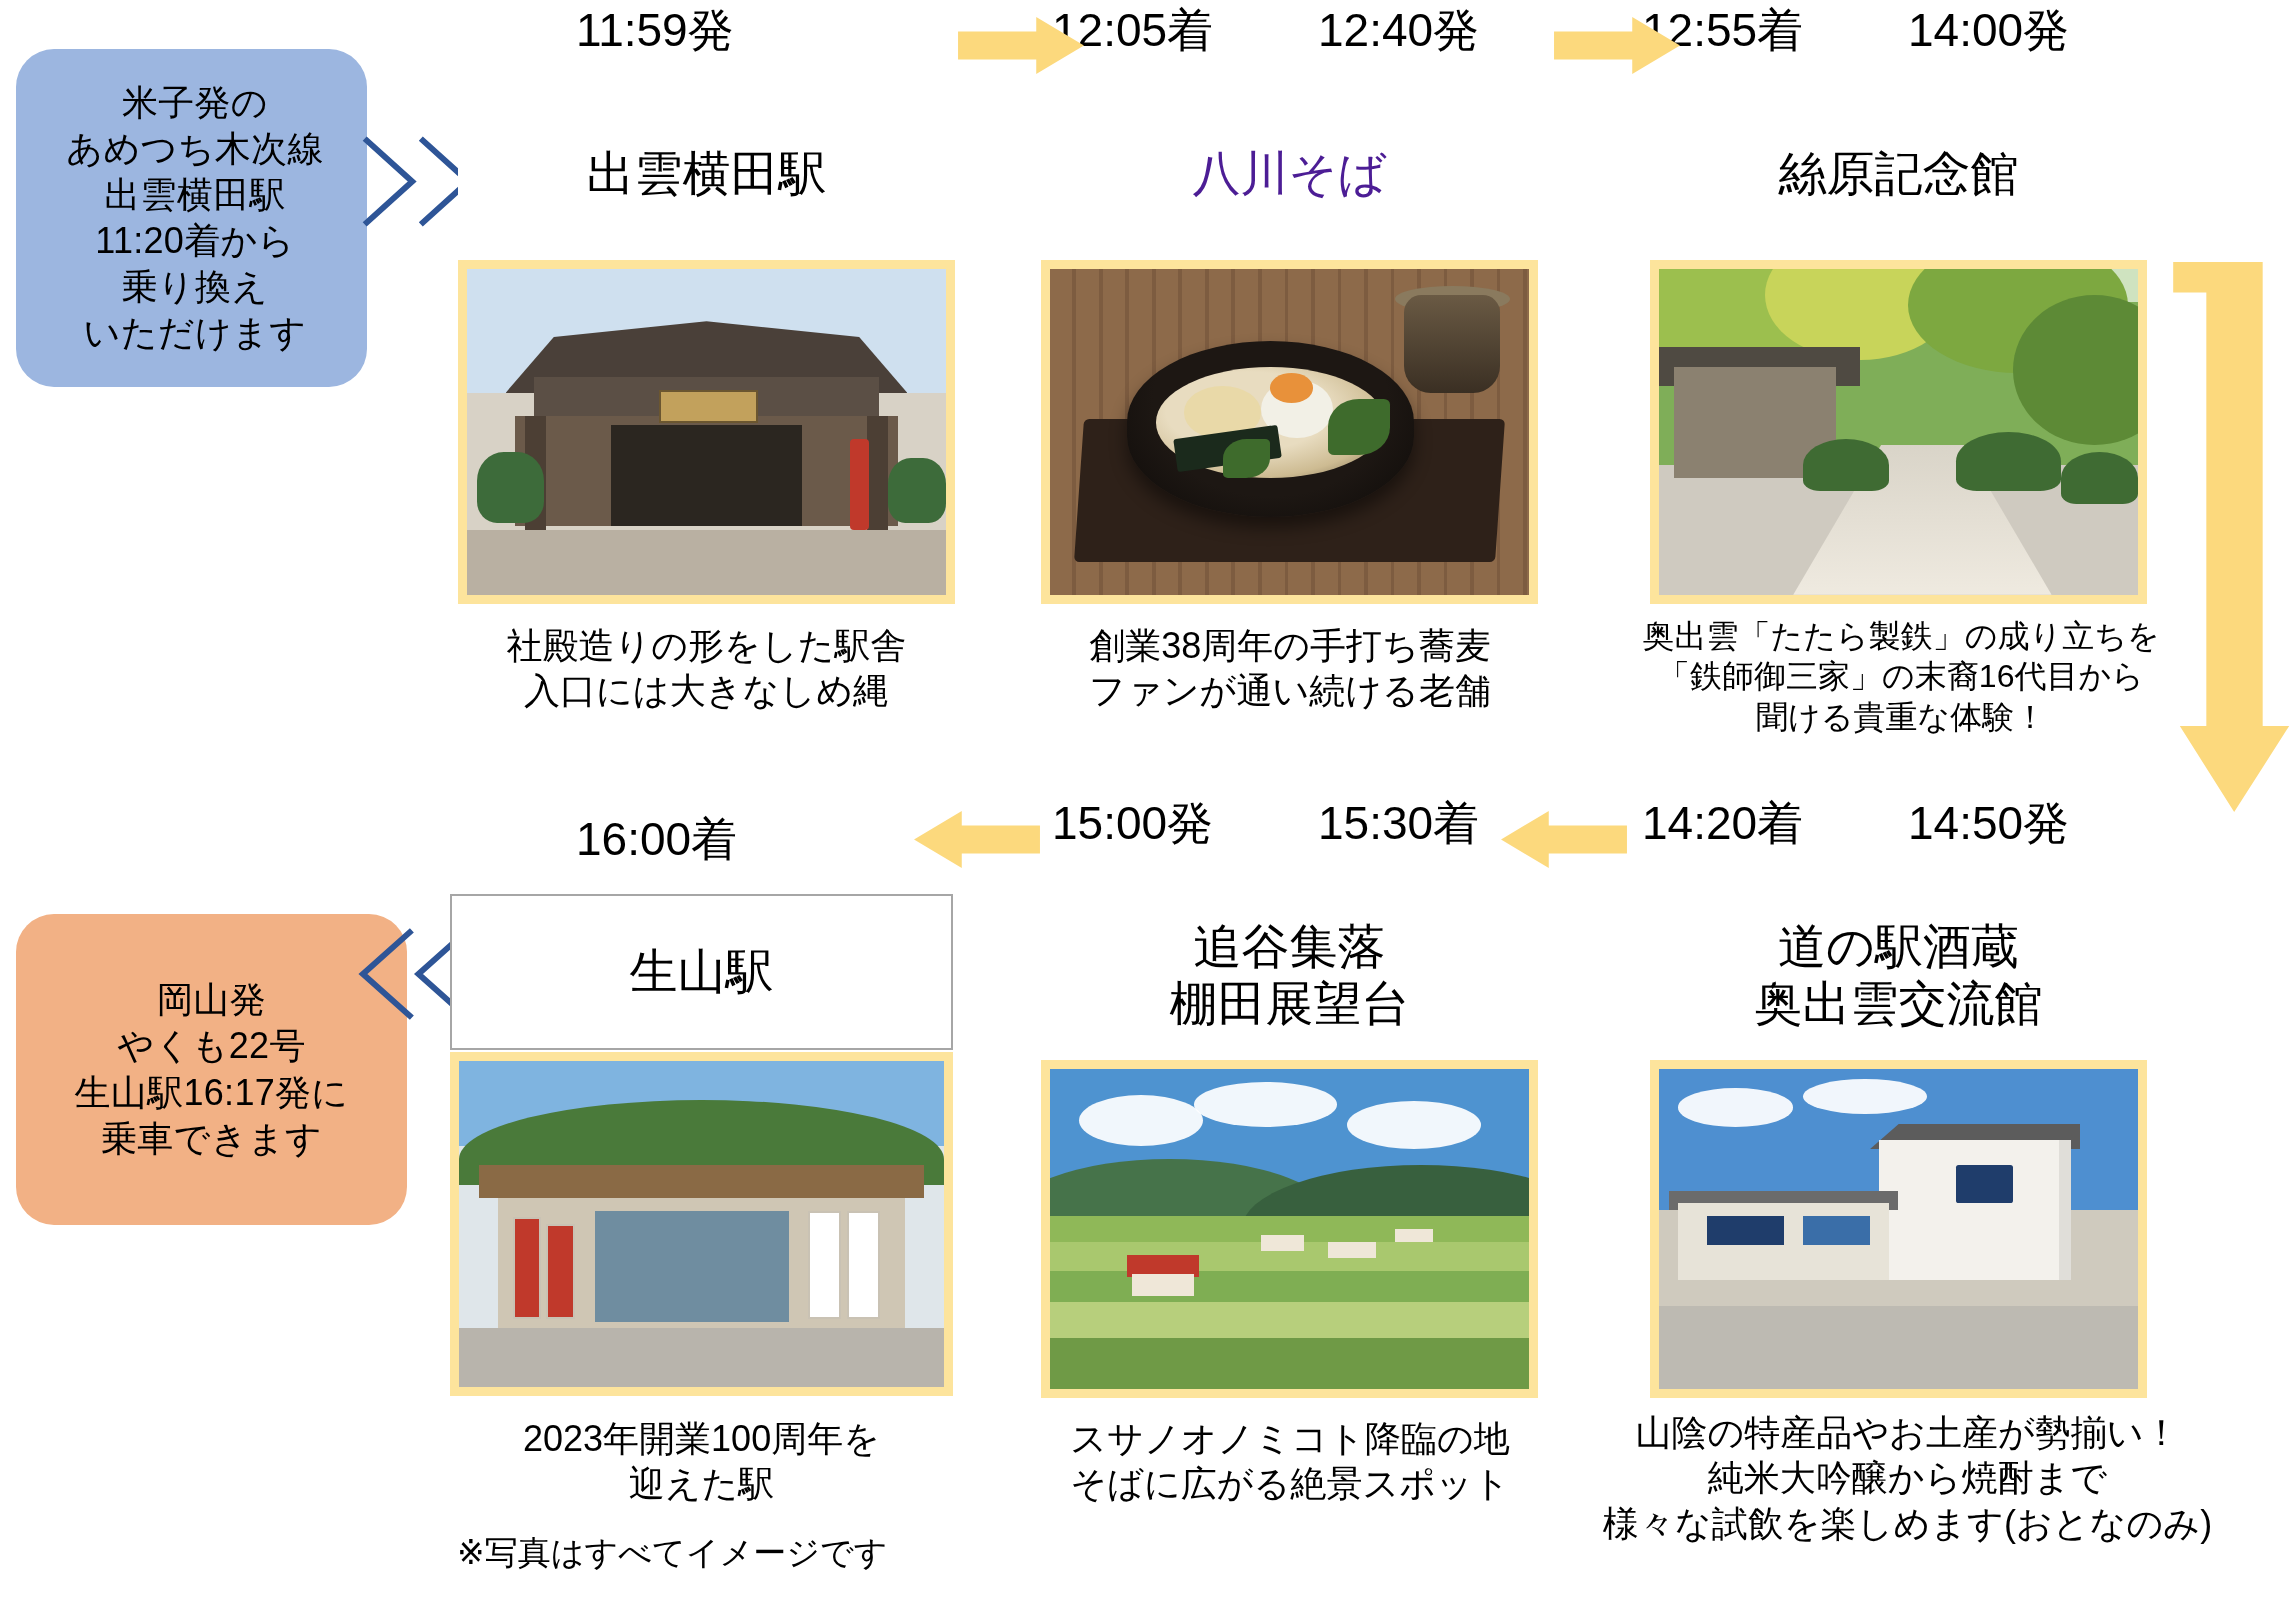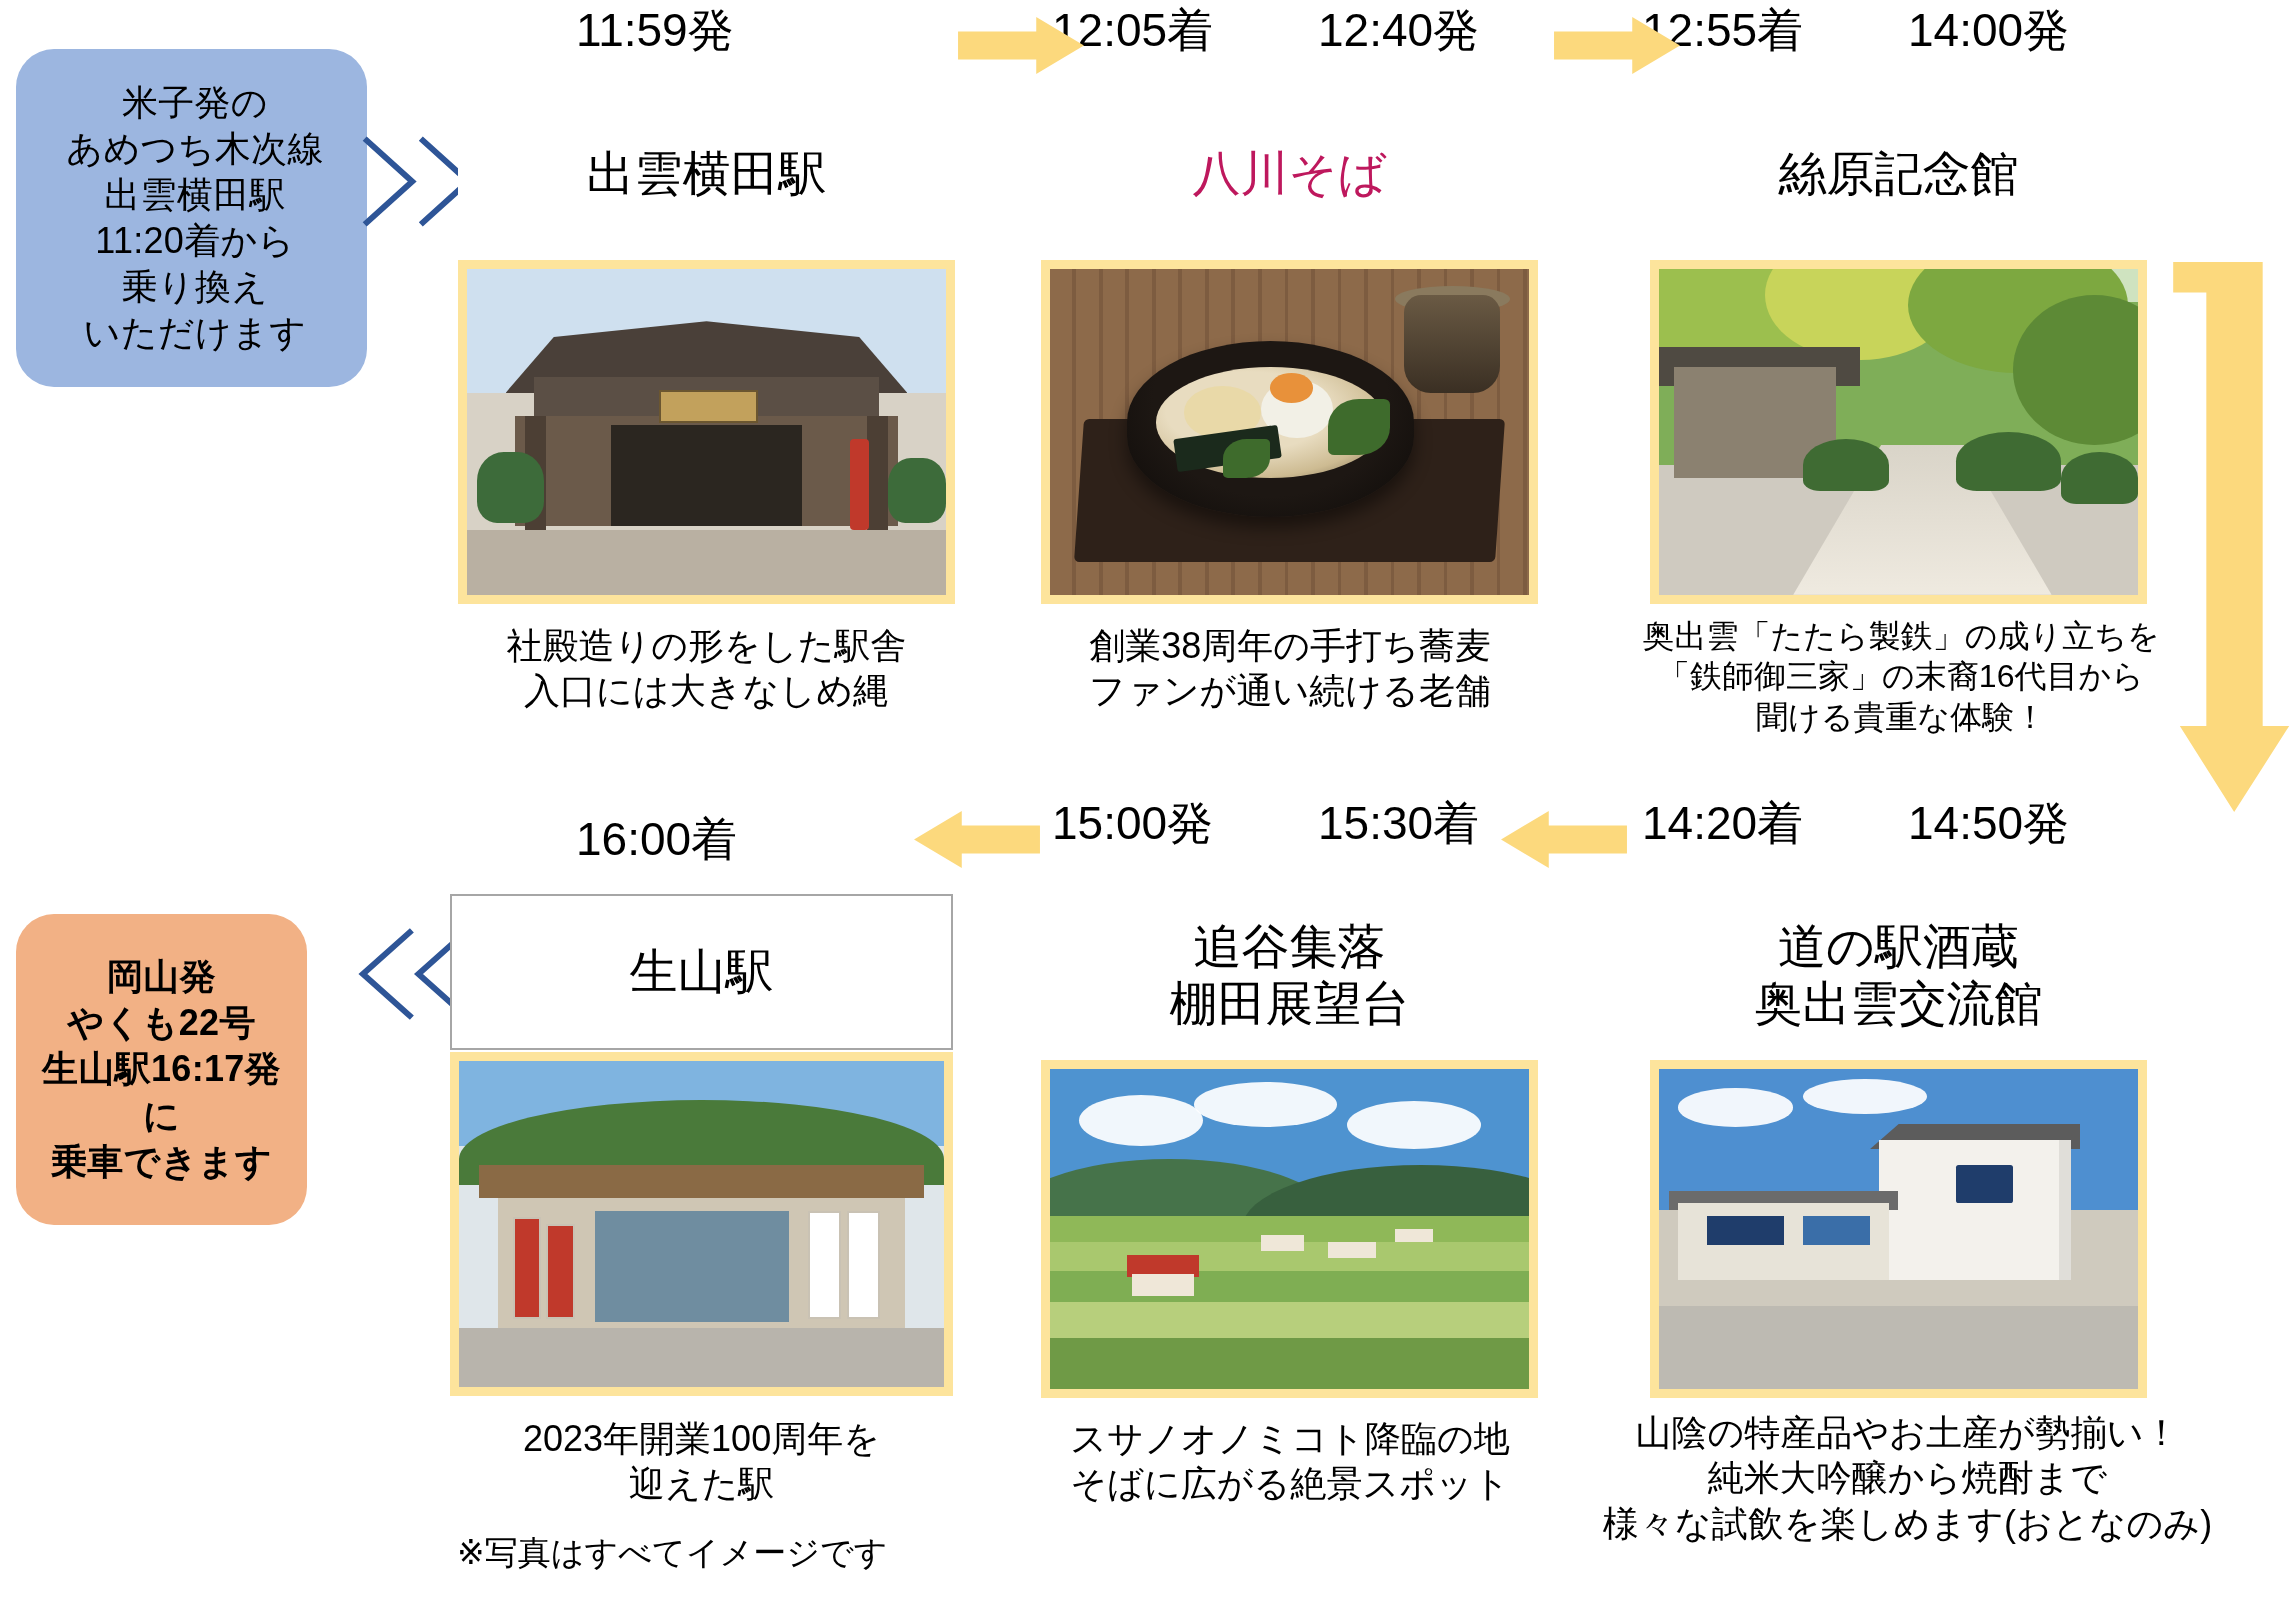--- a/index.html
+++ b/index.html
@@ -57,21 +57,21 @@
     height:100%;
     display:flex;
     align-items:center;
     justify-content:center;
     text-align:center;
     line-height:1.18;
     font-size:48px;
     white-space:pre-line;
   }
   .card-title.outlined .card-title-inner{border:2px solid #a6a6a6;}
-  .card-title.blue-text .card-title-inner{color:#be185d;}
+  .card-title.blue-text .card-title-inner{color:#4c1d95;}
 
   .photo-frame{
     position:absolute;
     background:#fde49c;
     box-sizing:border-box;
     padding:9.3px;
   }
   .photo{
     width:100%;
     height:100%;
@@ -290,21 +290,21 @@
   <div class="time" style="left:1642px;top:800px;">14:20着</div>
   <div class="time" style="left:1908px;top:800px;">14:50発</div>
 
   <svg class="arrow" style="left:914px;top:811px;" width="126" height="57" viewBox="0 0 190 86">
     <polygon points="190,22 72,22 72,0 0,43 72,86 72,64 190,64" fill="#fcd97d"></polygon>
   </svg>
   <svg class="arrow" style="left:1501px;top:811px;" width="126" height="57" viewBox="0 0 190 86">
     <polygon points="190,22 72,22 72,0 0,43 72,86 72,64 190,64" fill="#fcd97d"></polygon>
   </svg>
 
-  <div class="callout orange" style="left:16px;top:914px;width:291px;height:311px;font-weight:bold;">岡山発
+  <div class="callout orange" style="left:16px;top:914px;width:391px;height:311px;">岡山発
 やくも22号
 生山駅16:17発に
 乗車できます</div>
 
   <svg class="chevron" style="left:355px;top:921px;" width="119" height="106" viewBox="0 0 180 160">
     <polyline points="170,14 96,80 170,146" fill="none" stroke="#2e5597" stroke-width="9"></polyline>
     <polyline points="86,14 12,80 86,146" fill="none" stroke="#2e5597" stroke-width="9"></polyline>
   </svg>
 
   <div class="card">

